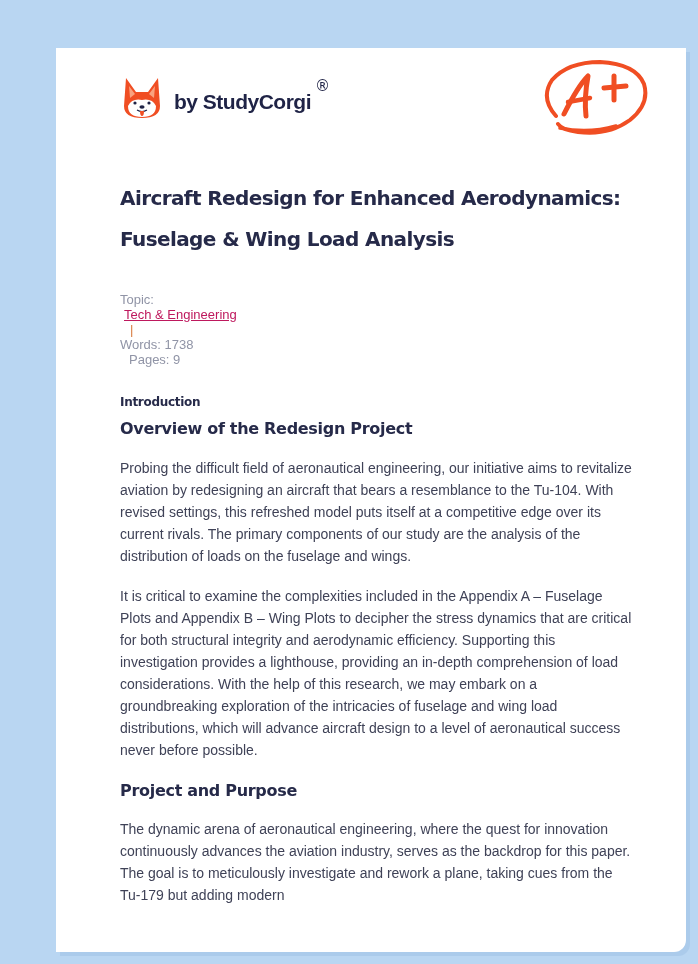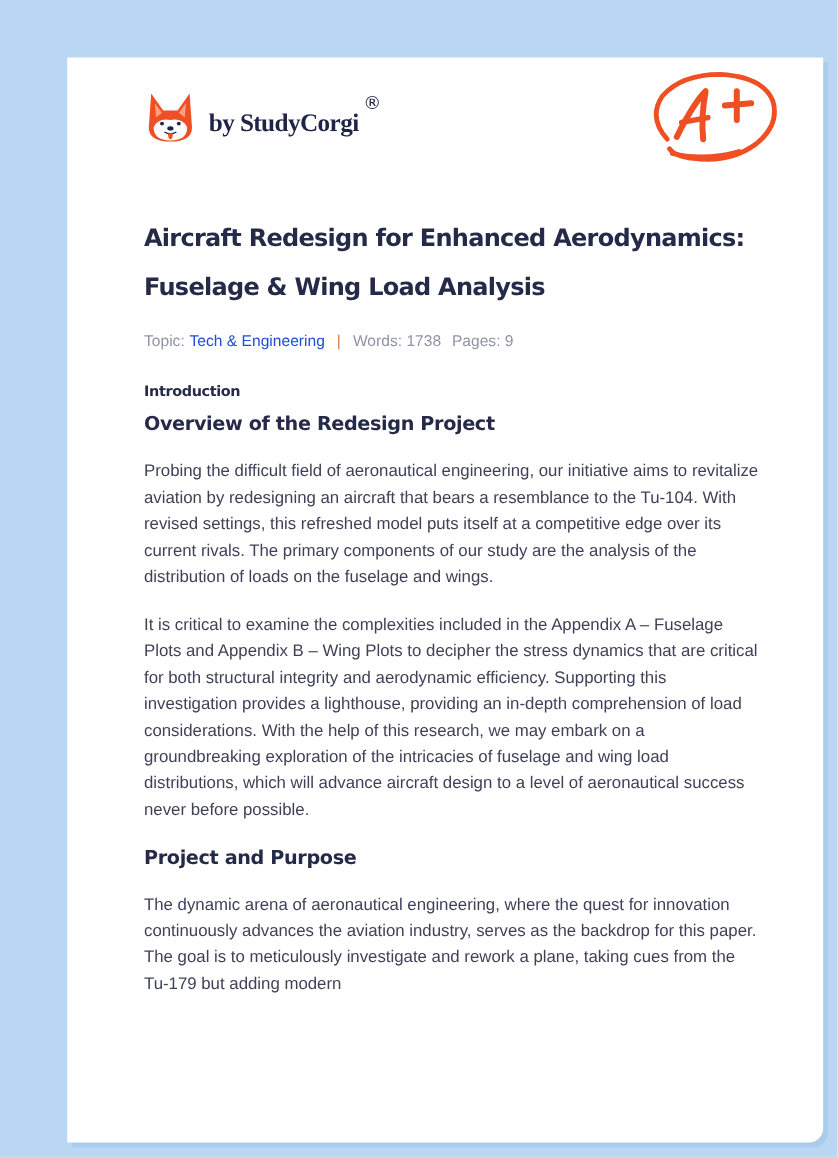--- a/index.html
+++ b/index.html
@@ -20,21 +20,21 @@
     }
     .logo {
       position: absolute;
       left: 66px; top: 28px;
       display: flex; align-items: center;
     }
     .logo .corgi { width: 40px; height: 44px; display: block; }
     .logo .brand {
       margin-left: 12px;
       margin-top: 8px;
-      font-family: Liberation Serif, serif;
+      font-family: Liberation Sans, sans-serif;
       font-weight: bold;
       font-size: 21px;
       color: #1f2346;
       letter-spacing: -0.5px;
     }
     .logo .reg {
       position: relative;
       top: -12px;
       margin-left: 4px;
       font-size: 15px;
@@ -52,27 +52,27 @@
     }
     h1 {
       font-family: "DejaVu Sans", sans-serif;
       font-weight: bold;
       font-size: 20px;
       line-height: 41px;
       color: #262a49;
       letter-spacing: -0.6px;
     }
     .meta {
-      margin-top: 16px;
+      margin-top: 32px;
       font-family: "Liberation Sans", sans-serif;
       font-size: 13px;
       color: #9094a6;
-      display: flex; align-items: flex-end;
+      display: flex; align-items: flex-start; flex-direction: column;
     }
-    .meta .topic-val { color: #1d4ed8; margin-left: 4px; }
+    .meta .topic-val { color: #be185d; margin-left: 4px; text-decoration: underline; }
     .meta .sep { color: #d87a3d; margin: 0 10px; }
     .meta .pages { margin-left: 9px; }
     h2 {
       margin-top: 28px;
       font-family: "DejaVu Sans", sans-serif;
       font-weight: bold;
       font-size: 12px;
       color: #262a49;
       letter-spacing: -0.3px;
     }

